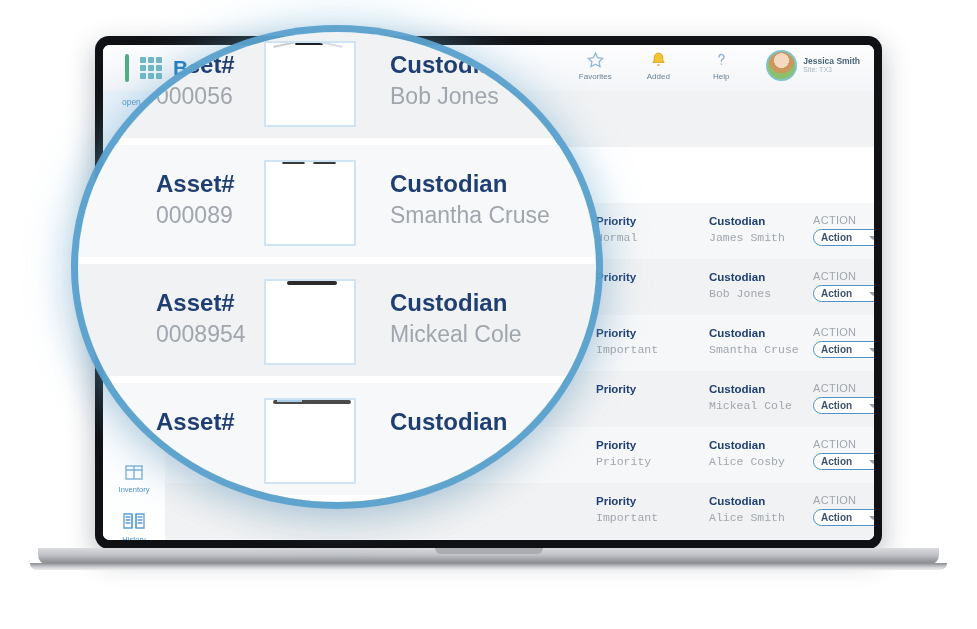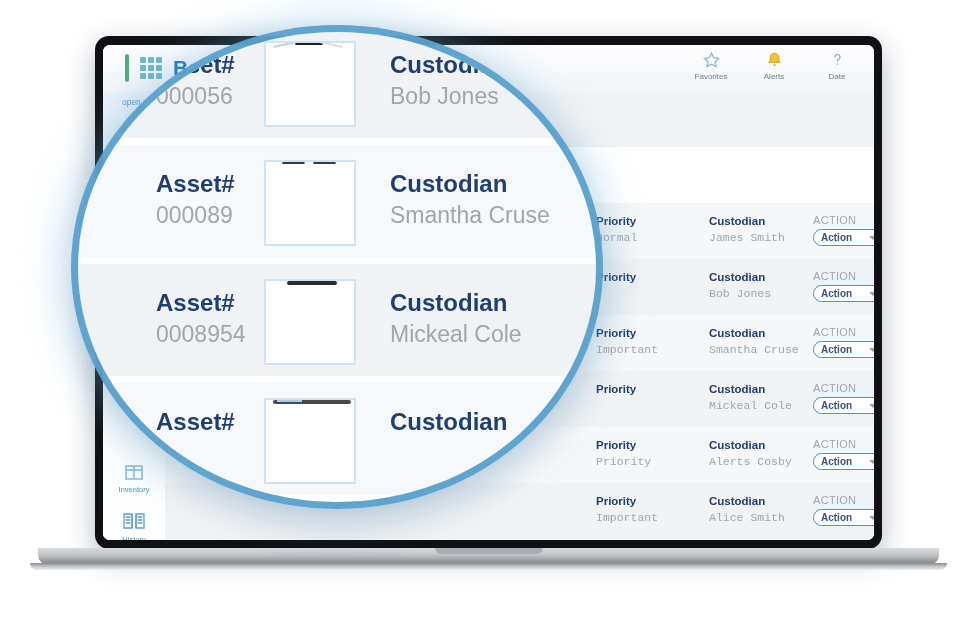--- a/index.html
+++ b/index.html
@@ -222,33 +222,40 @@
               <div class="tn-lbl">Favorites</div>
             </div>
 
             <div class="tn-item">
               <div class="tn-ico">
                 <svg width="17" height="17" viewBox="0 0 24 24">
                   <path d="M12 3a6 6 0 0 0-6 6v4l-2 3h16l-2-3V9a6 6 0 0 0-6-6z" fill="#f4c430" stroke="#d9a21a" stroke-width="1.4"></path>
                   <path d="M10 19a2 2 0 0 0 4 0z" fill="#d9a21a"></path>
                 </svg>
               </div>
-              <div class="tn-lbl">Alerts</div>
+              <div class="tn-lbl">Added</div>
             </div>
 
             <div class="tn-item">
               <div class="tn-ico">
                 <svg width="17" height="17" viewBox="0 0 24 24" fill="none" stroke="#8fb6d6" stroke-width="2" stroke-linecap="round">
                   <path d="M8.5 8.5a3.5 3.5 0 1 1 4.6 3.3c-.9.35-1.1 1-1.1 1.9v.8"></path>
                   <circle cx="12" cy="18.5" r="1.1" fill="#8fb6d6" stroke="none"></circle>
                 </svg>
               </div>
-              <div class="tn-lbl">Date</div>
-            </div>
-
+              <div class="tn-lbl">Help</div>
+            </div>
+
+            <div class="profile">
+              <div class="avatar"></div>
+              <div>
+                <div class="pf-name">Jessica Smith</div>
+                <div class="pf-sub">Site: TX3</div>
+              </div>
+            </div>
 
           </div>
         </div>
 
         <div class="sidebar">
           <div class="open-link">open ›</div>
 
           <div class="side-item" style="top:34px;">
             <div class="side-ico">
               <svg width="24" height="24" viewBox="0 0 24 24" fill="none" stroke="#7fb4dd" stroke-width="1.4">
@@ -376,21 +383,21 @@
             </div>
           </div>
 
           <div class="row alt" style="top:336px;">
             <div class="cell" style="left:431px;">
               <div class="c-lbl">Priority</div>
               <div class="c-val">Priority</div>
             </div>
             <div class="cell" style="left:544px;">
               <div class="c-lbl">Custodian</div>
-              <div class="c-val">Alerts Cosby</div>
+              <div class="c-val">Alice Cosby</div>
             </div>
             <div class="cell" style="left:648px;">
               <div class="c-action">ACTION</div>
               <div class="action-pill">
                 <span>Action</span>
                 <div class="caret"></div>
               </div>
             </div>
           </div>
 

